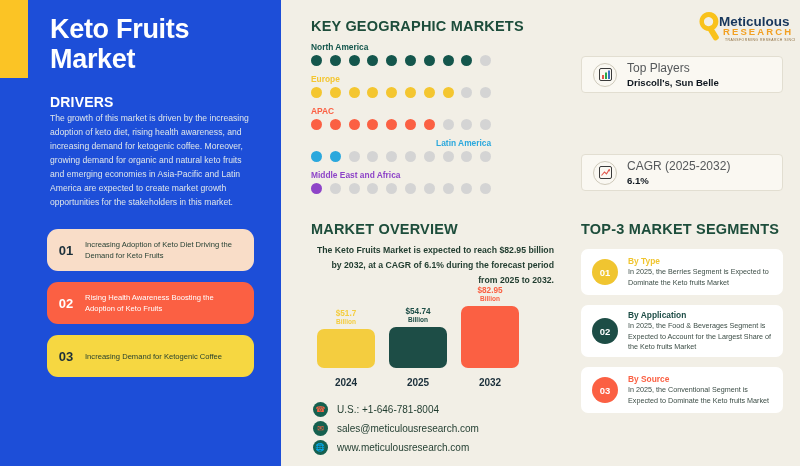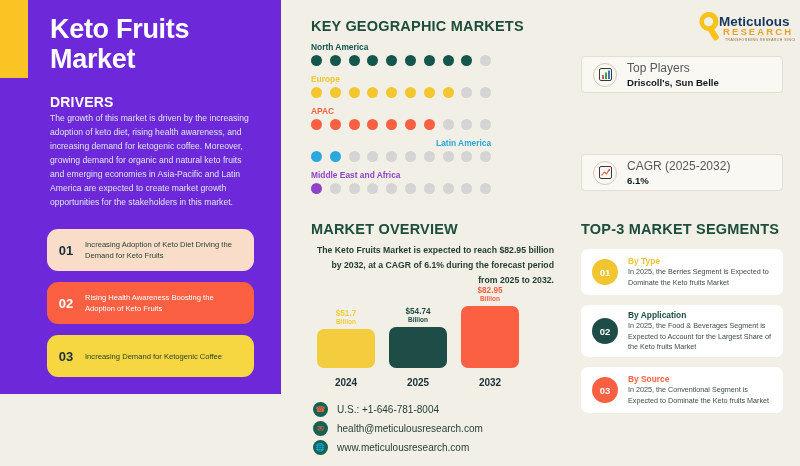--- a/index.html
+++ b/index.html
@@ -11,22 +11,22 @@
   }
   #page {
     position: relative;
     width: 800px; height: 466px;
     background: #f2efe6;
   }
 
   
   .left-panel {
     position: absolute; left: 0; top: 0;
-    width: 281px; height: 394px;
-    background: #6d28d9;
+    width: 281px; height: 466px;
+    background: #1d4ed8;
   }
   .accent-bar {
     position: absolute; left: 0; top: 0;
     width: 28px; height: 78px;
     background: #fbc425;
   }
   .main-title {
     position: absolute; left: 50px; top: 14px;
     width: 215px;
     color: #ffffff;
@@ -353,21 +353,21 @@
       </div>
       <div class="bar-year" style="left: 150px;">2032</div>
     </div>
 
   <div class="contact-row" style="top:402px;">
     <div class="contact-ico">☎</div>
     <div class="contact-txt">U.S.: +1-646-781-8004</div>
   </div>
   <div class="contact-row" style="top:421px;">
     <div class="contact-ico">✉</div>
-    <div class="contact-txt">health@meticulousresearch.com</div>
+    <div class="contact-txt">sales@meticulousresearch.com</div>
   </div>
   <div class="contact-row" style="top:440px;">
     <div class="contact-ico">🌐</div>
     <div class="contact-txt">www.meticulousresearch.com</div>
   </div>
 
   <div class="sec-head" id="seg-head">TOP-3 MARKET SEGMENTS</div>
 
   <div class="seg" id="seg-1">
     <div class="seg-num" style="background: rgb(240, 197, 48);">01</div>

